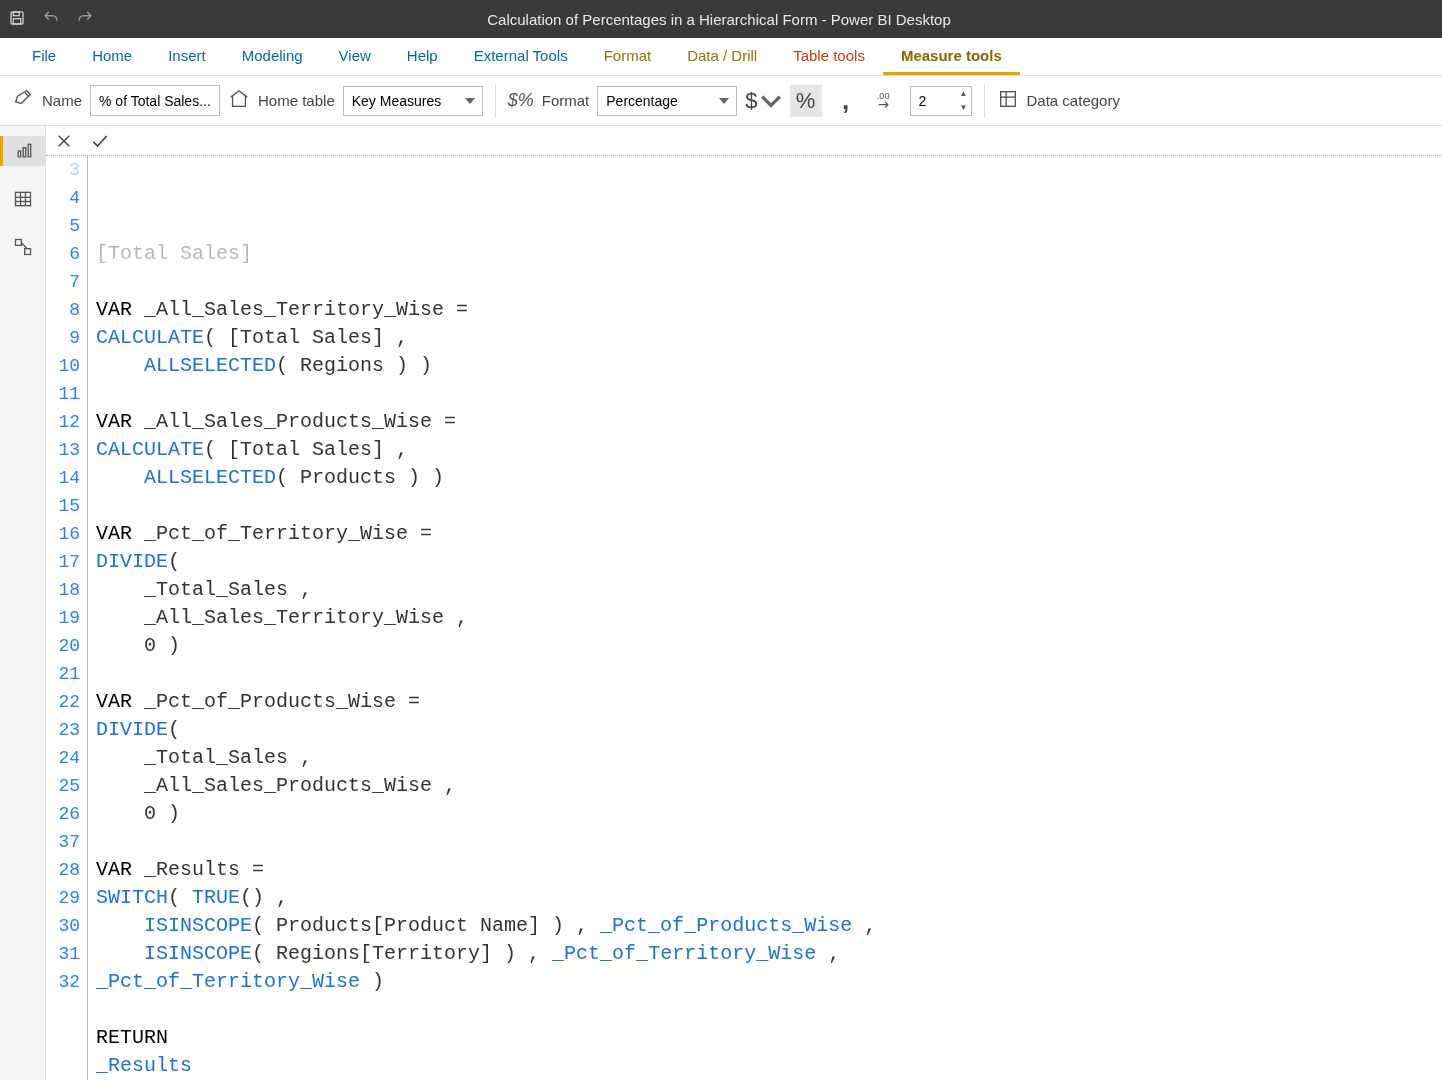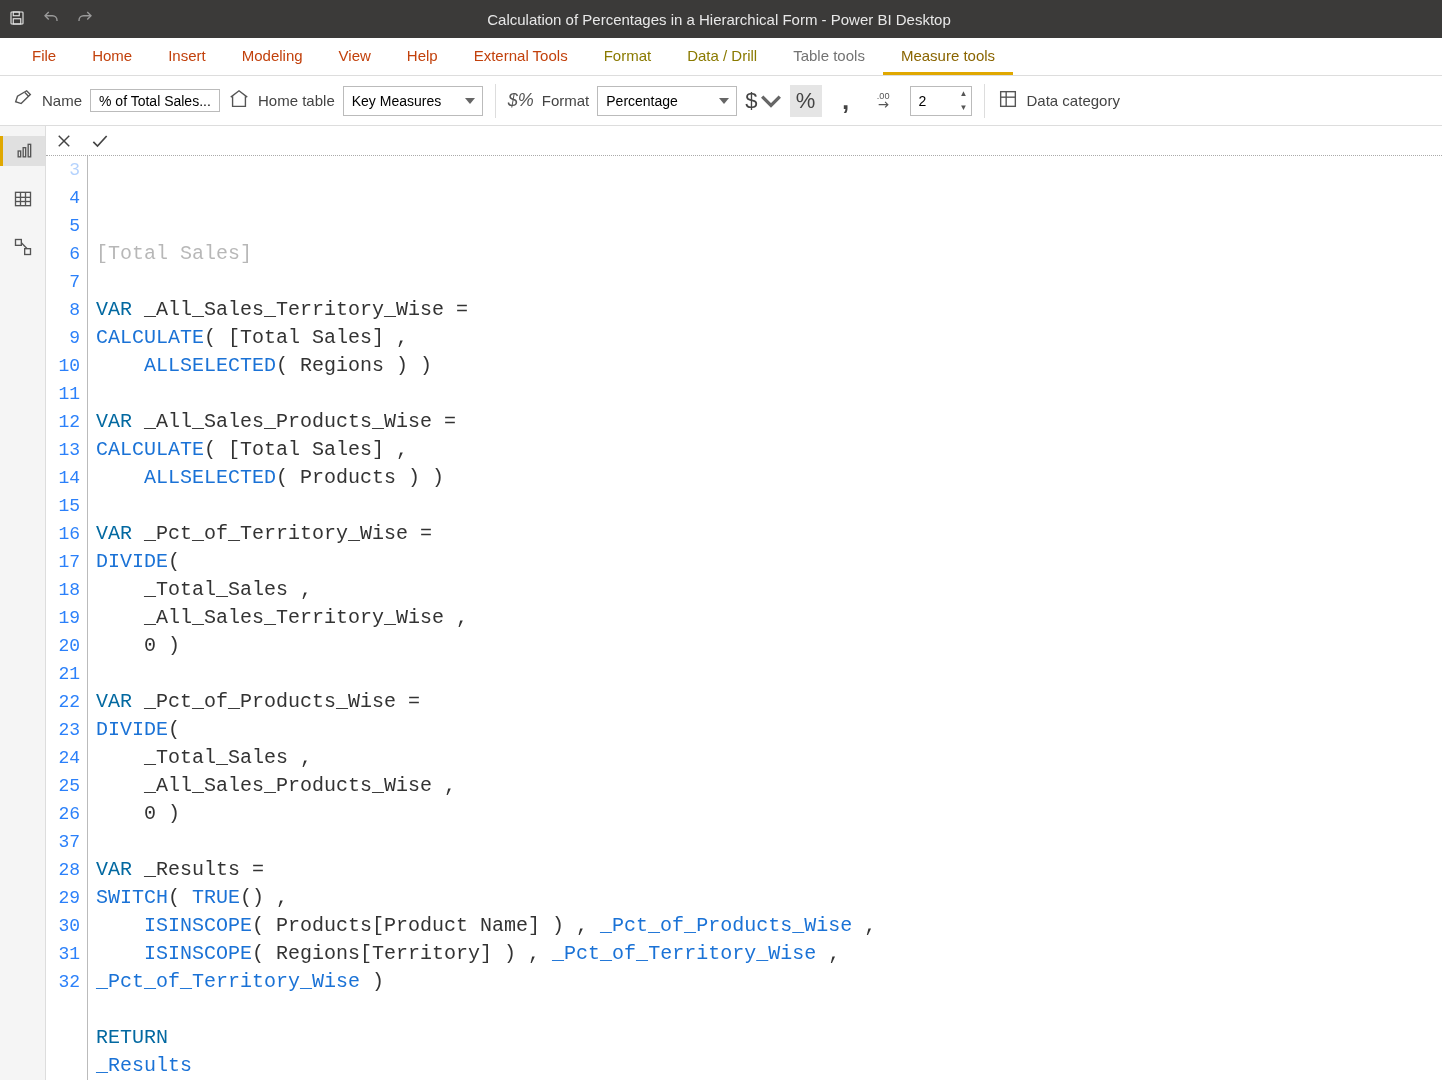--- a/index.html
+++ b/index.html
@@ -40,34 +40,34 @@
       align-items: stretch;
       border-bottom: 1px solid #ddd;
       padding-left: 14px;
       gap: 0;
     }
     .ribbon-tab {
       padding: 0 18px;
       display: flex;
       align-items: center;
       font-size: 15px;
-      color: #c2410c;
+      color: #0369a1;
       cursor: pointer;
       border-bottom: 3px solid transparent;
     }
     .ribbon-tab.contextual {
       color: #8a7a00;
     }
     .ribbon-tab.contextual-orange {
-      color: #737373;
+      color: #c2410c;
     }
     .ribbon-tab.active {
       border-bottom: 3px solid #e0a800;
       color: #8a6500;
-      font-weight: 400;
+      font-weight: 700;
     }
     
     .ribbon {
       height: 50px;
       background: #fff;
       border-bottom: 1px solid #ddd;
       display: flex;
       align-items: center;
       padding: 0 12px;
       gap: 8px;
@@ -75,21 +75,21 @@
     .rib-group {
       display: flex;
       align-items: center;
       gap: 8px;
     }
     .rib-label {
       font-size: 15px;
       color: #444;
     }
     .rib-input {
-      height: 23px;
+      height: 31px;
       border: 1px solid #bbb;
       padding: 0 8px;
       font-size: 14px;
       width: 130px;
     }
     .rib-select {
       height: 30px;
       border: 1px solid #bbb;
       padding: 0 24px 0 8px;
       font-size: 14px;
@@ -233,21 +233,21 @@
       white-space: pre;
       padding-left: 8px;
       position: relative;
     }
     .code .line { height: 28px; }
     .code .line::before {
       
       content: "";
       position: absolute;
     }
-    .kw { color: #0369a1; }
+    .kw { color: #000000; }
     .fn { color: #1a72d6; }
     .op { color: #333; }
     .txt { color: #333; }
     .vline {
       position: absolute;
       left: 0px;
       top: 0;
       width: 1px;
       background: #bbb;
       height: 100%;

